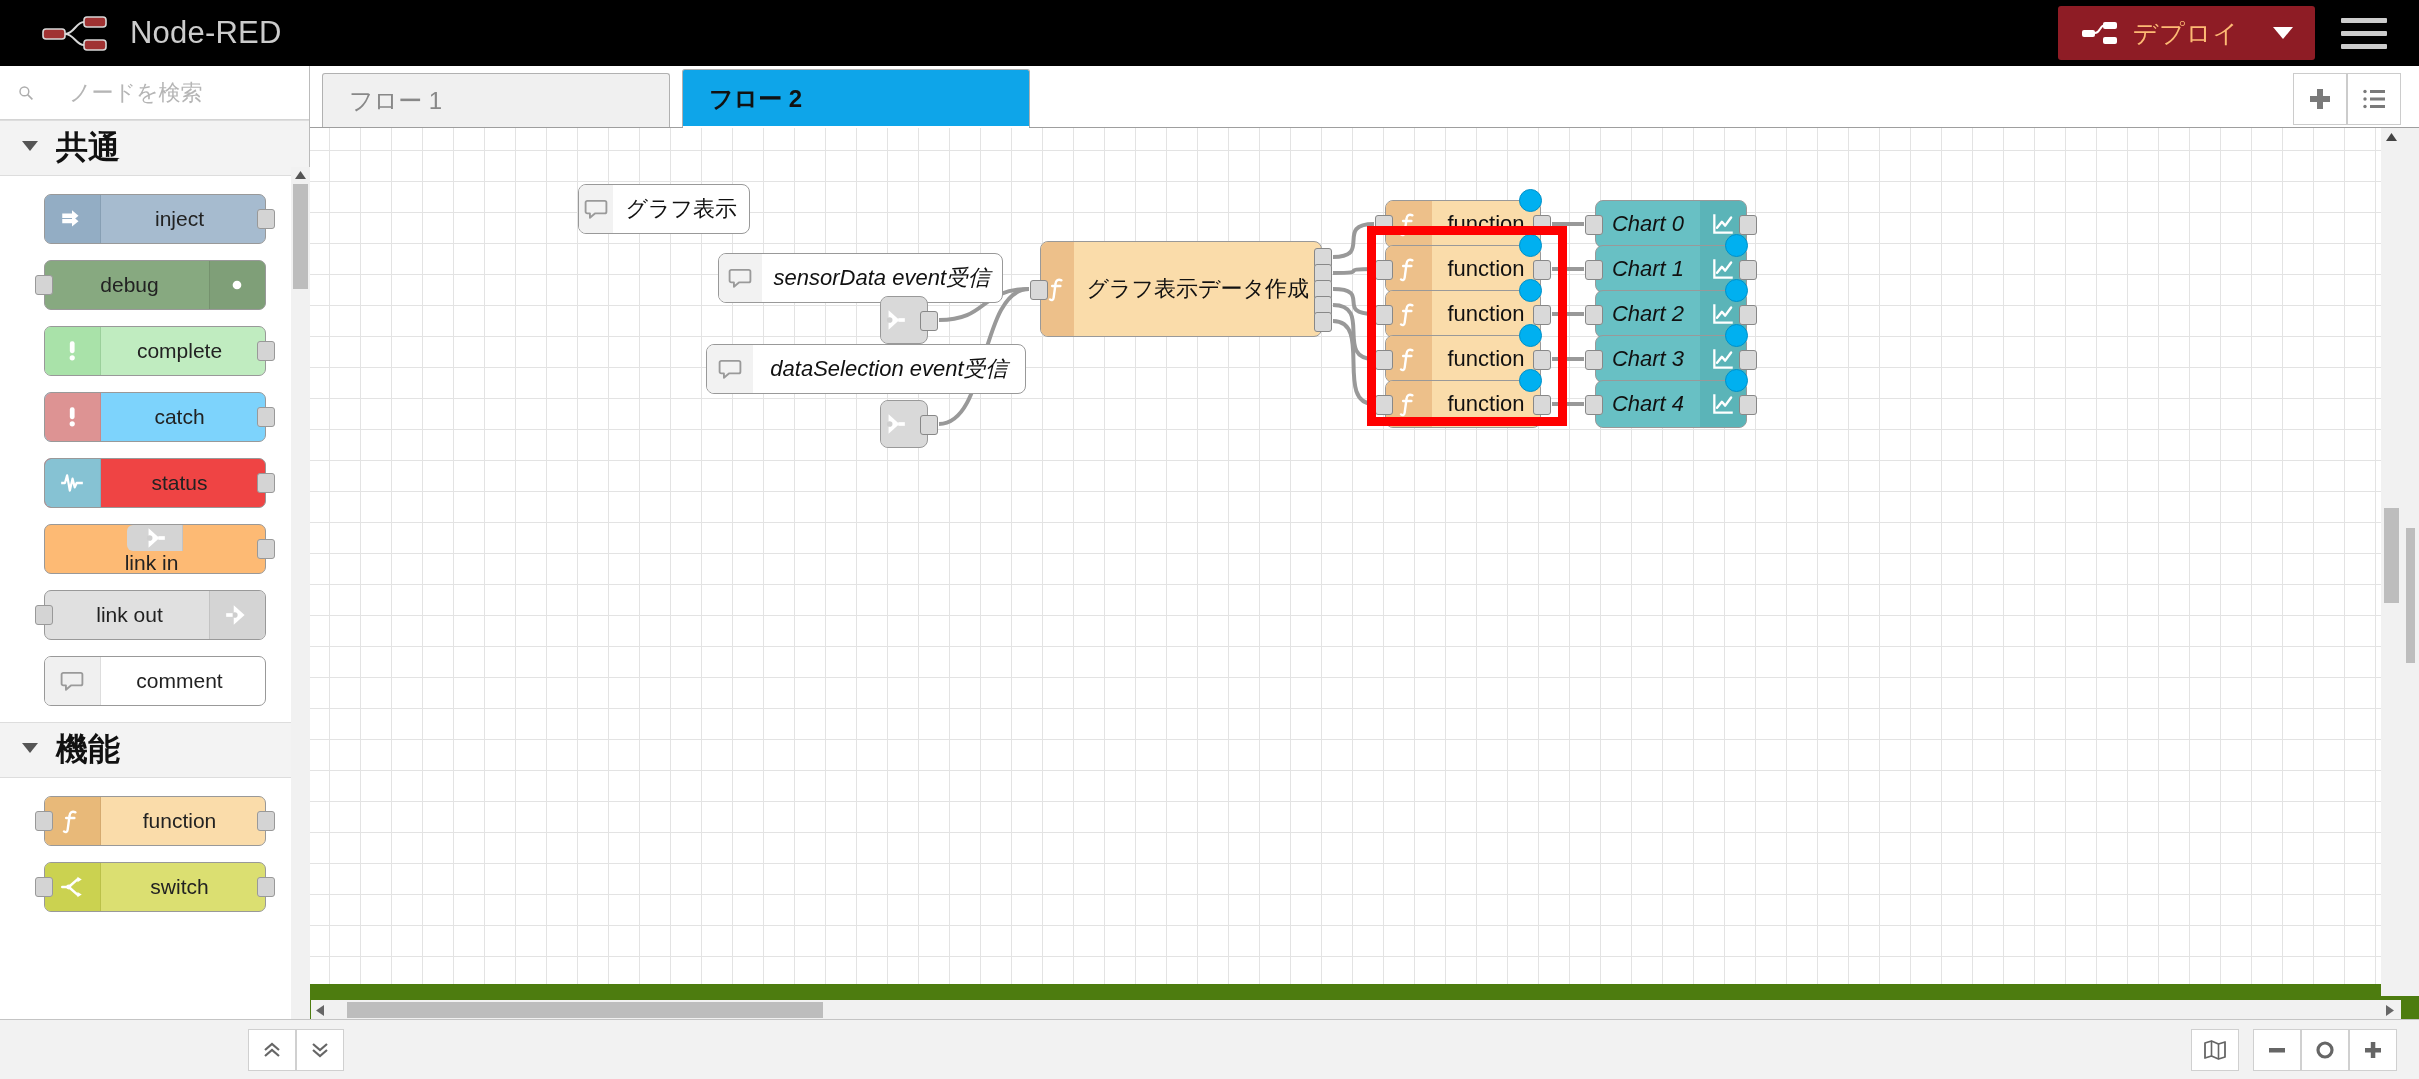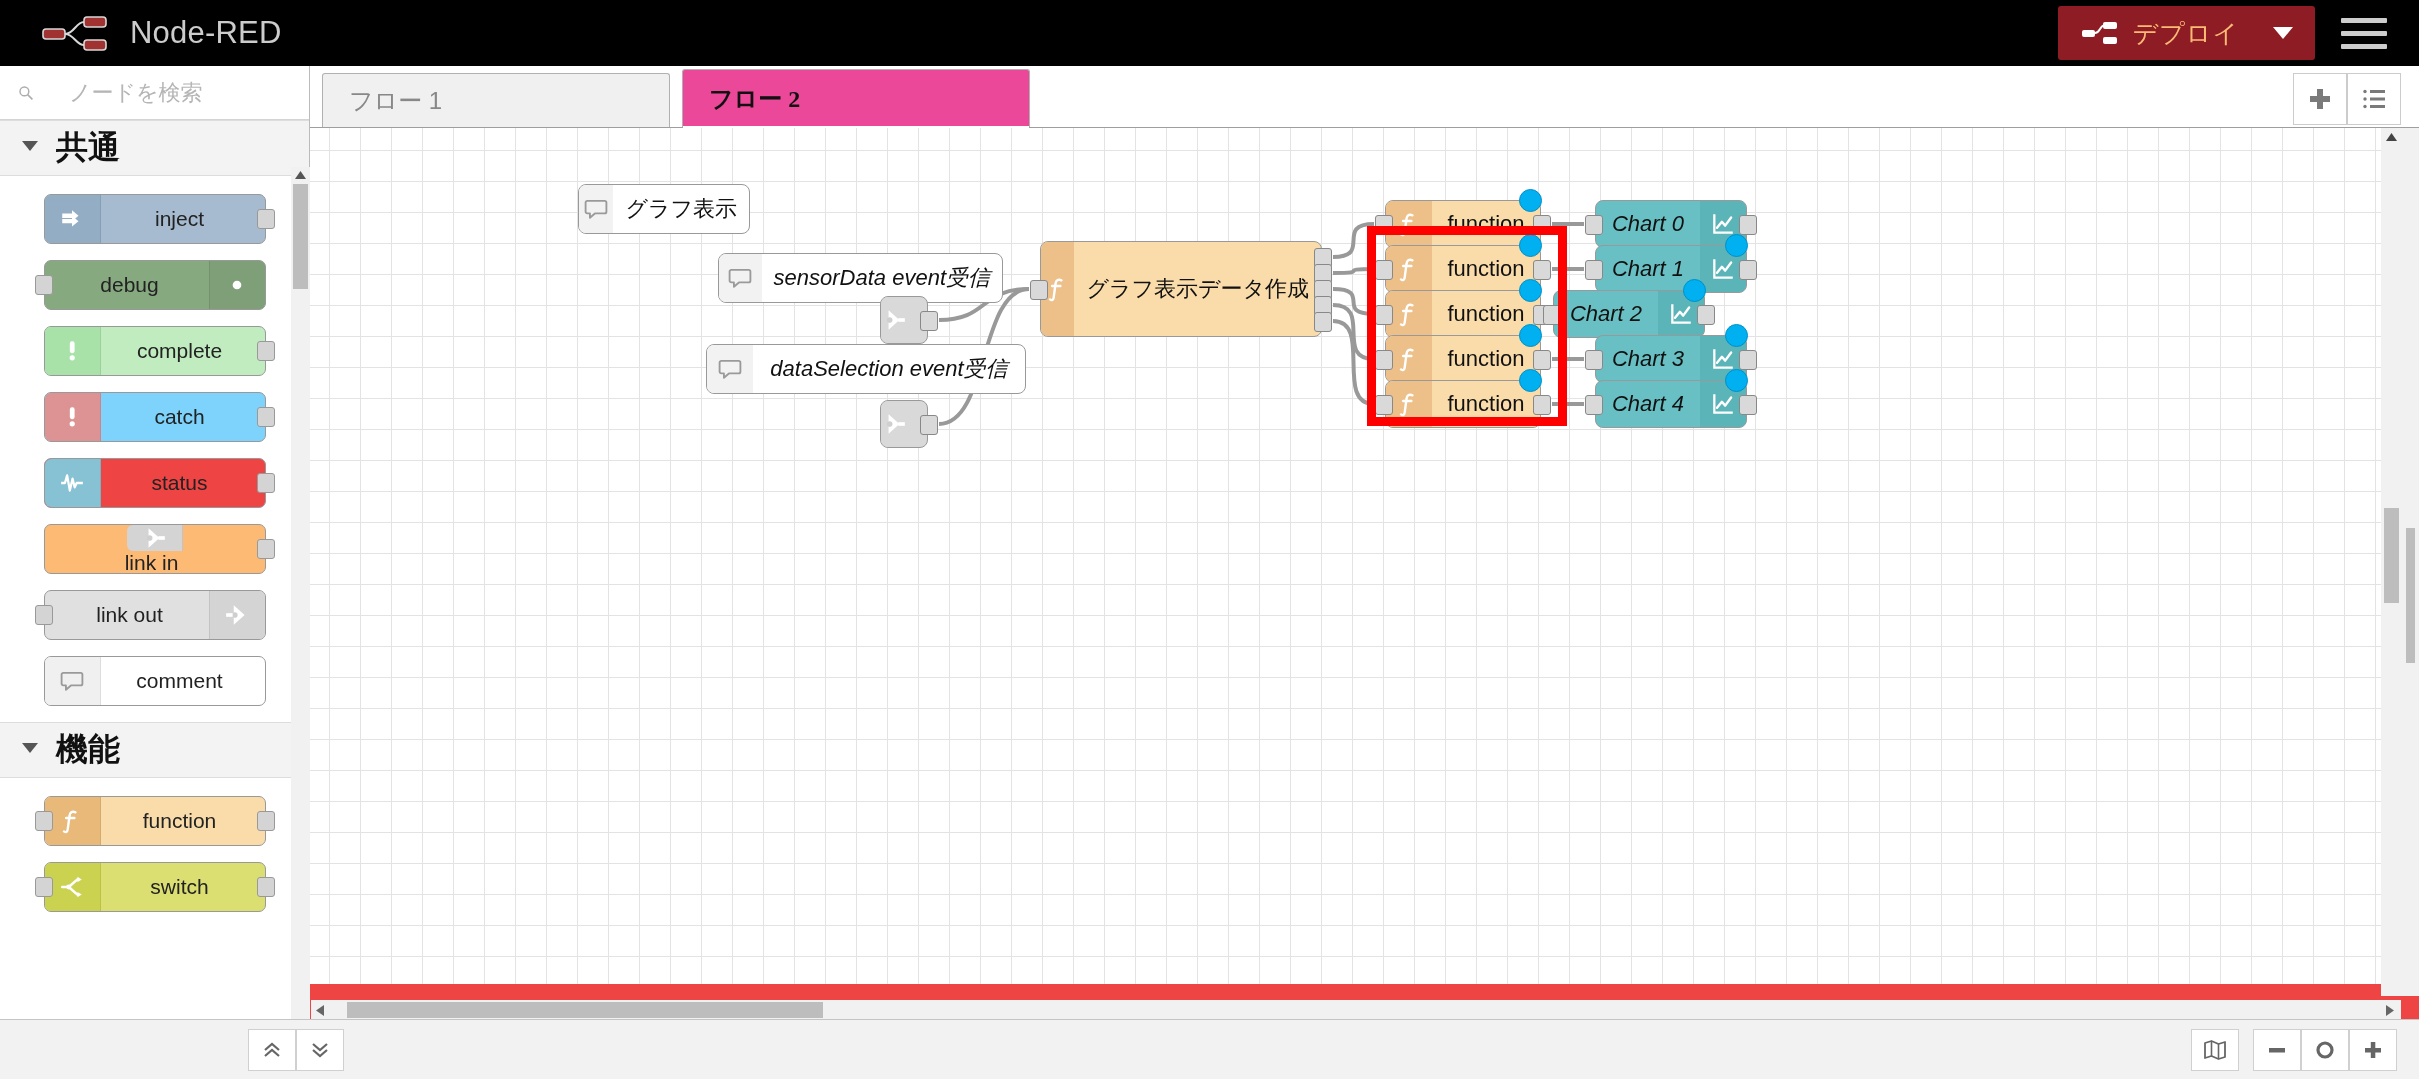--- a/index.html
+++ b/index.html
@@ -99,36 +99,36 @@
     background: #fff; border-bottom: 1px solid #9e9e9e;
     display: flex; align-items: flex-end;
   }
   .tab {
     height: 54px; min-width: 348px; padding: 0 26px; margin-left: 12px;
     border: 1px solid #b1b1b1; border-bottom: none; border-radius: 3px 3px 0 0;
     display: flex; align-items: center; font-size: 24px; cursor: pointer;
   }
   .tab.inactive { background: #f0f0f0; color: #888; }
   .tab.active {
-    background: #ec4899; color: #111; font-weight: bold;
-    position: relative; z-index: 3; height: 58px; font-family: Liberation Serif, serif;
+    background: #0ea5e9; color: #111; font-weight: bold;
+    position: relative; z-index: 3; height: 58px;
   }
   .tab.active::after {
     content: ""; position: absolute; left: 0; right: 0; bottom: -1px; height: 2px; background: #fff;
   }
   #tab-tools { margin-left: auto; display: flex; gap: 0; padding-right: 18px; padding-bottom: 2px; }
   .tab-tool {
     width: 54px; height: 52px; border: 1px solid #ccc; background: #fff;
     display: flex; align-items: center; justify-content: center; cursor: pointer;
   }
 
   
   #canvas-wrap {
     position: absolute; left: 310px; top: 128px; width: 2109px; height: 891px;
-    overflow: hidden; background: #ef4444;
+    overflow: hidden; background: #4d7c0f;
   }
   #canvas {
     position: absolute; left: 0; top: 0; width: 2075px; height: 856px;
     background-color: #fff;
     background-image:
       linear-gradient(to right, #e3e3e3 1px, transparent 1px),
       linear-gradient(to bottom, #e3e3e3 1px, transparent 1px);
     background-size: 31px 31px;
     background-position: -12px -9px;
   }
@@ -526,21 +526,21 @@
             <svg viewBox="0 0 24 24" width="26" height="26">
               <polyline points="4,3 4,20 21,20" fill="none" stroke="#ffffff" stroke-width="2.1"></polyline>
               <polyline points="6.5,15.5 11,10 14,13.5 19.5,6" fill="none" stroke="#ffffff" stroke-width="2.2" stroke-linejoin="round" stroke-linecap="round"></polyline>
             </svg>
           </div>
           <div class="name italic">Chart 1</div>
           <span class="nport" style="left: -11px; top: 14px;"></span>
           <span class="nport" style="right: -11px; top: 14px;"></span>
           <span class="status-dot" style="right: -2px; top: -12px; background: rgb(0, 176, 240);"></span>
         </div>
-        <div class="node" style="left: 1243px; top: 162px; width: 152px; height: 48px; background: rgb(104, 192, 196); justify-content: center;">
+        <div class="node" style="left: 1285px; top: 162px; width: 152px; height: 48px; background: rgb(104, 192, 196); justify-content: center;">
           <div class="icbox right" style="background: rgb(91, 180, 184);">
             <svg viewBox="0 0 24 24" width="26" height="26">
               <polyline points="4,3 4,20 21,20" fill="none" stroke="#ffffff" stroke-width="2.1"></polyline>
               <polyline points="6.5,15.5 11,10 14,13.5 19.5,6" fill="none" stroke="#ffffff" stroke-width="2.2" stroke-linejoin="round" stroke-linecap="round"></polyline>
             </svg>
           </div>
           <div class="name italic">Chart 2</div>
           <span class="nport" style="left: -11px; top: 14px;"></span>
           <span class="nport" style="right: -11px; top: 14px;"></span>
           <span class="status-dot" style="right: -2px; top: -12px; background: rgb(0, 176, 240);"></span>

